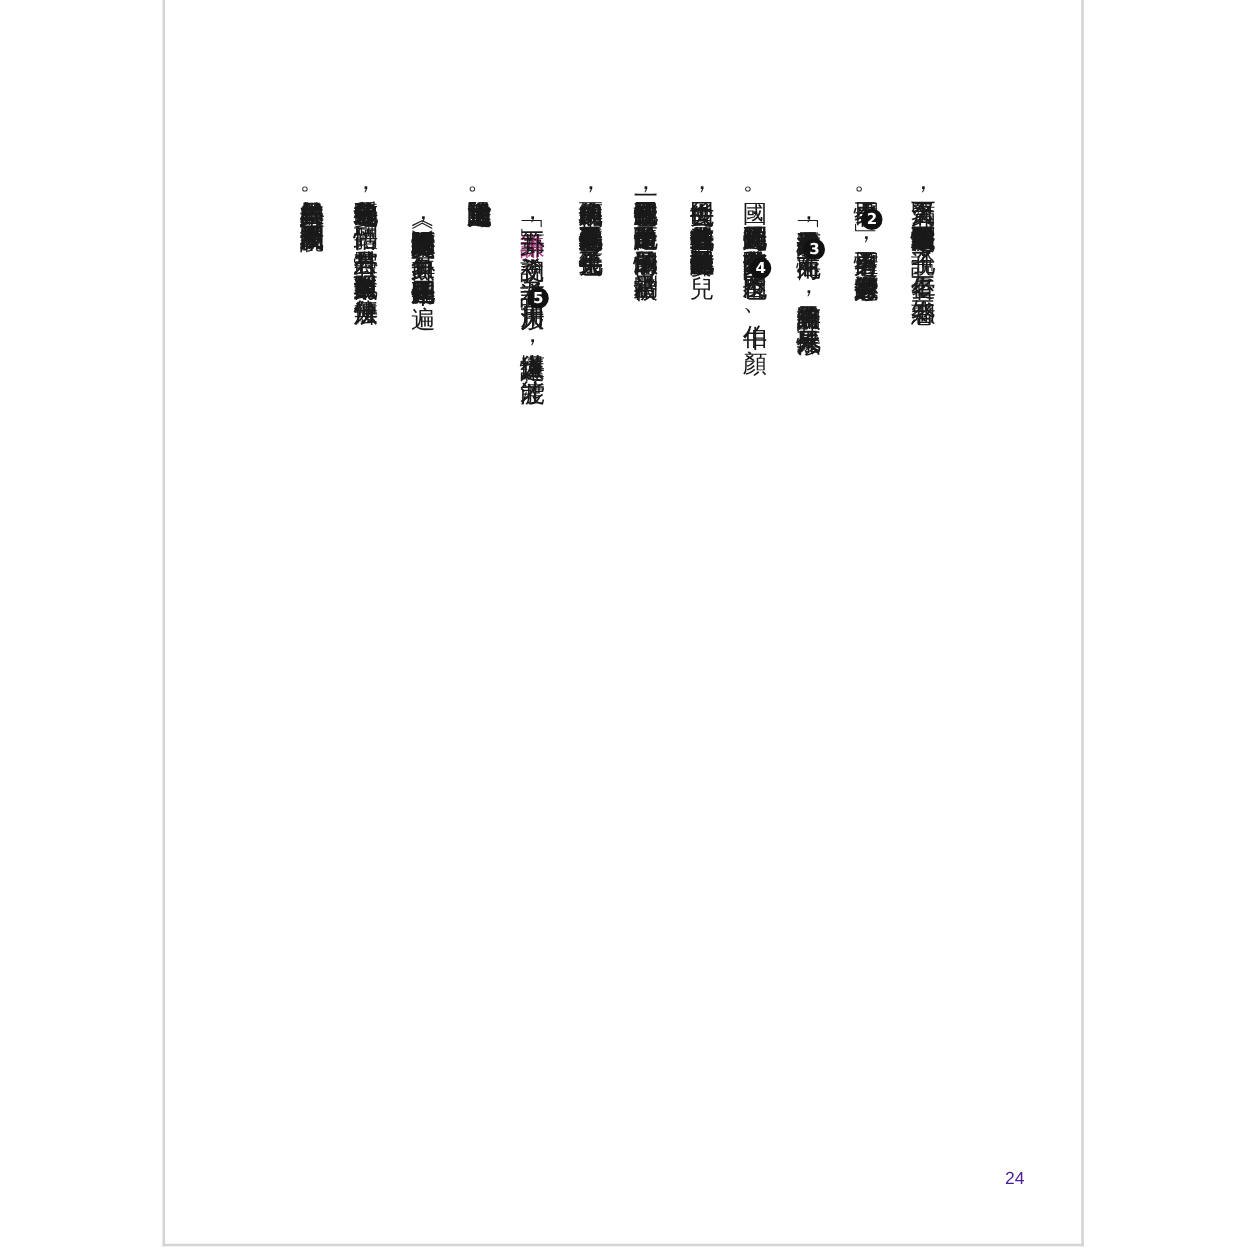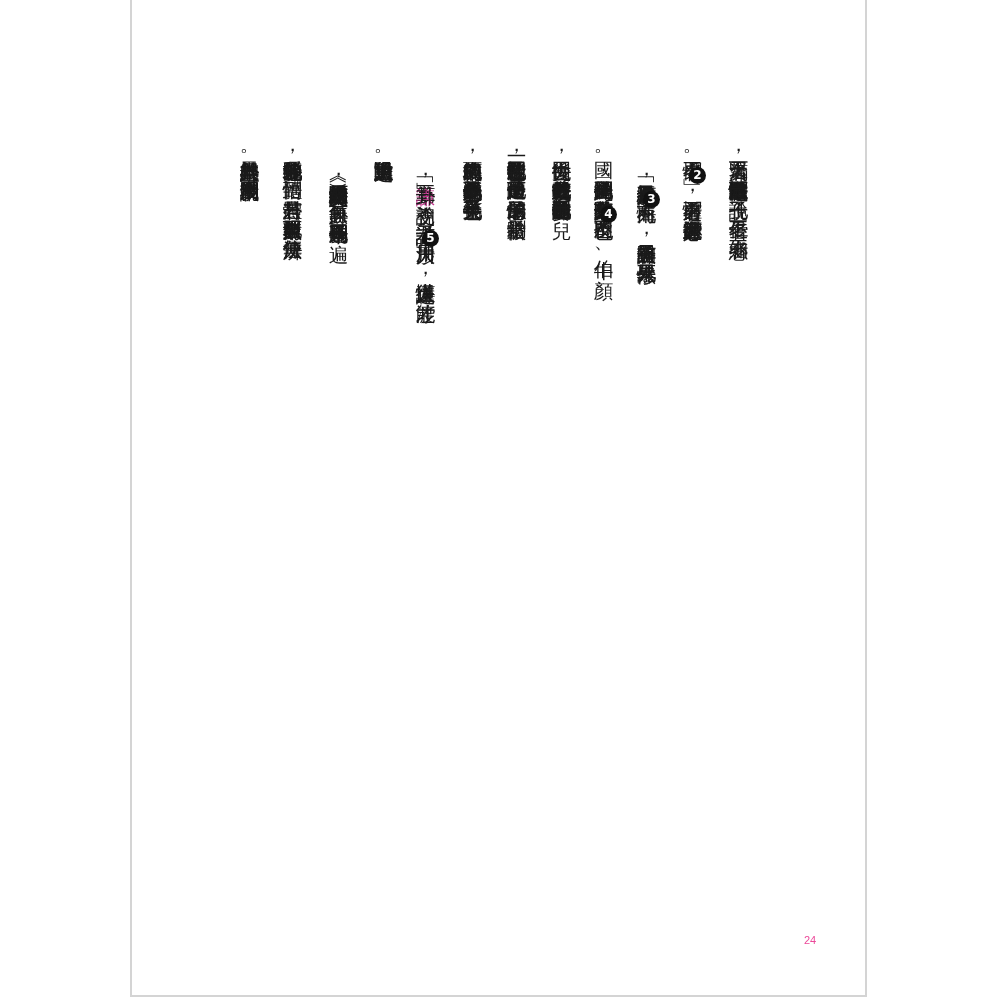--- a/index.html
+++ b/index.html
@@ -54,22 +54,22 @@
       vertical-align: middle;
     }
     .hl {
       color: #c0338a;
     }
     .page-number {
       position: absolute;
       left: 804px;
       top: 934px;
       font-family: "Liberation Sans", "DejaVu Sans", sans-serif;
-      font-size: 11px;
-      color: #ec4899;
+      font-size: 14px;
+      color: #4c1d95;
     }
   </style>
 </head>
 <body>
 
 <div class="page"></div>
 
 <div class="col" style="left:726px; top:146px;">
   <span>賢名滿天下，當道懼怕留千載惡名而不敢除之。孔子說：「仁者不憂，知者不惑，</span>
 </div>

